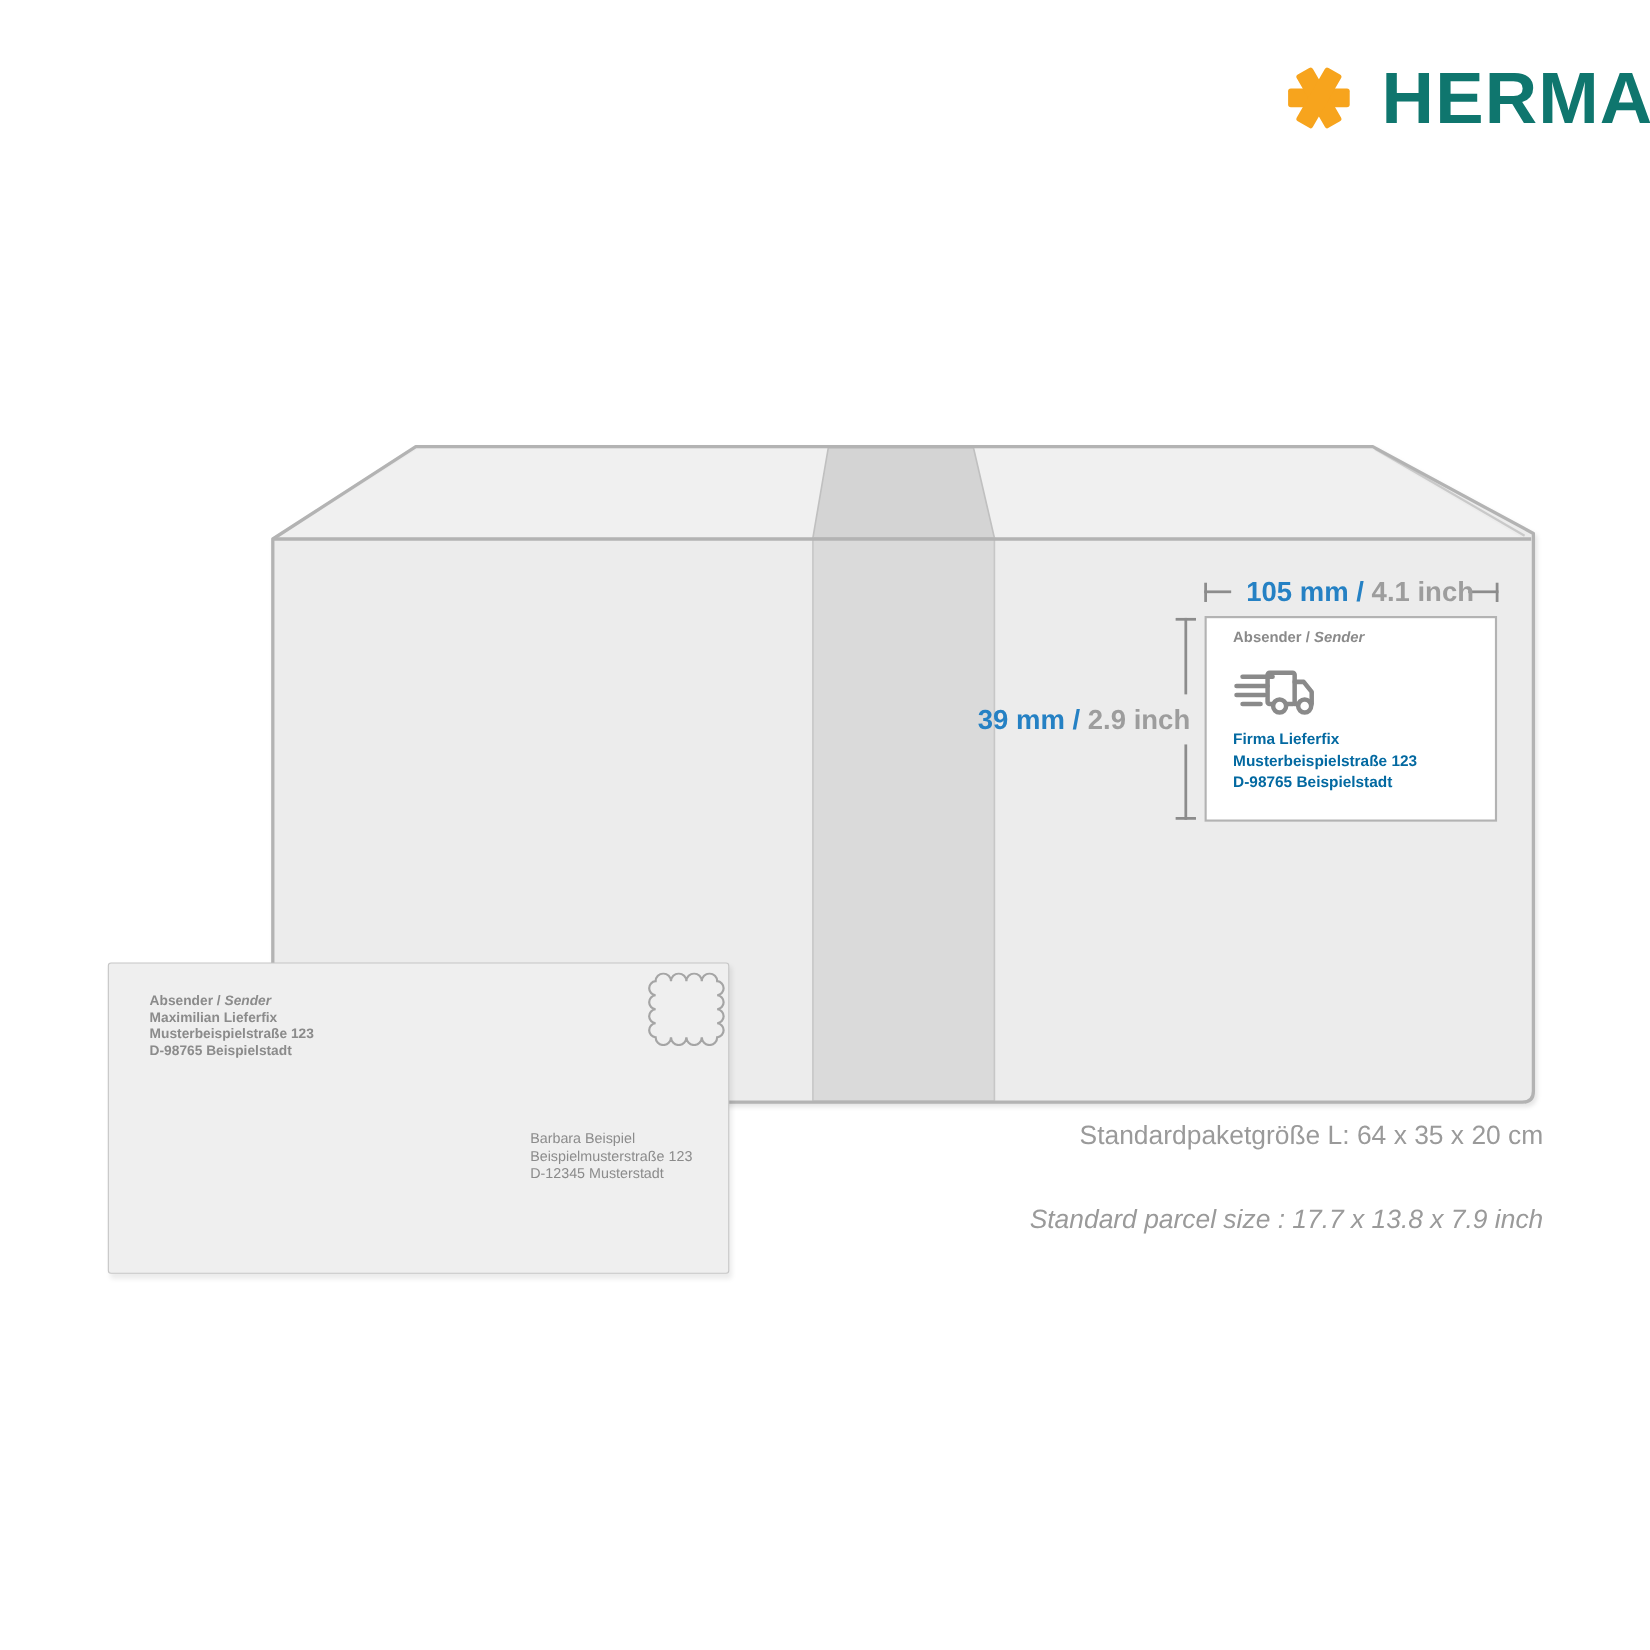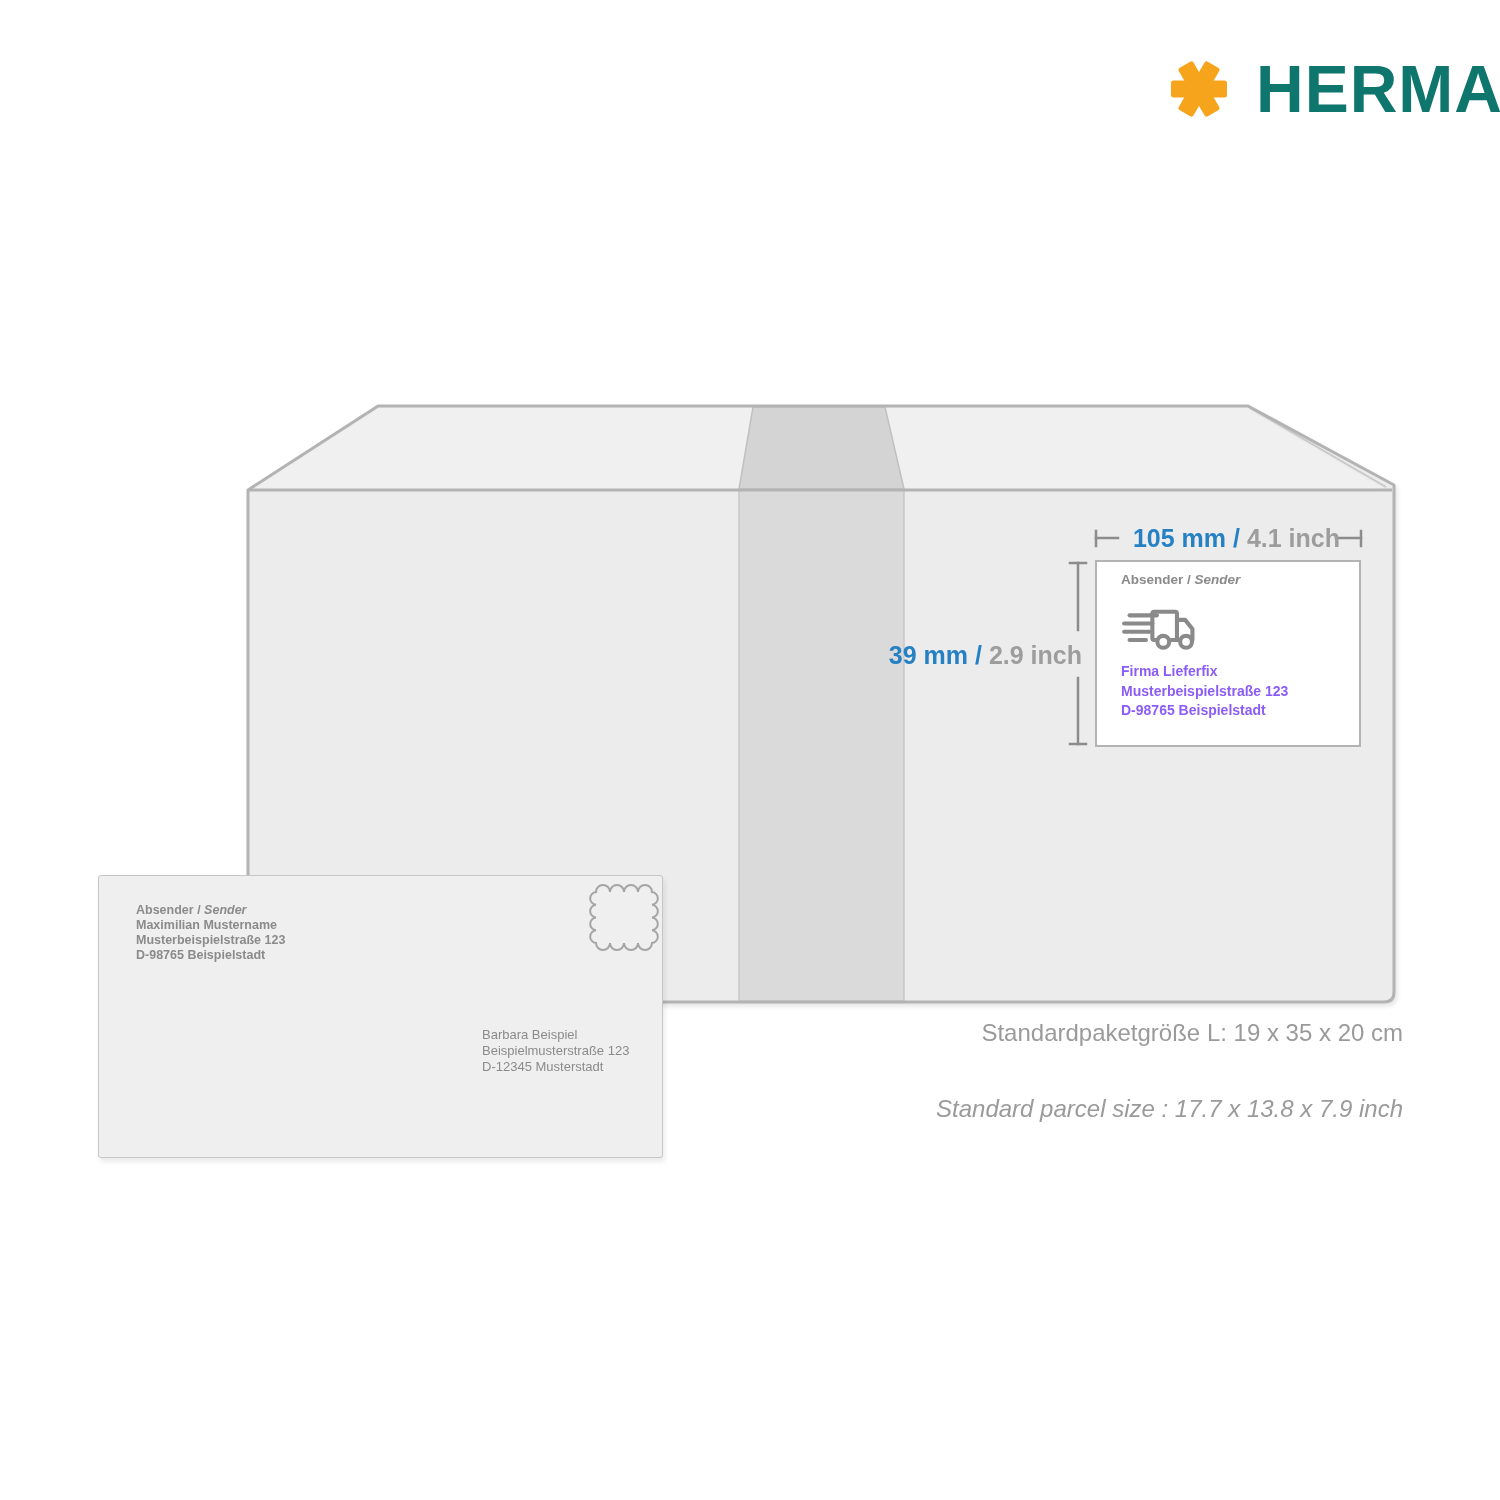--- a/index.html
+++ b/index.html
@@ -21,21 +21,21 @@
   .dim-height{left:856px;top:641px;width:226px;text-align:right;}
 
   
   .parcel-label{
     left:1095px;top:560px;width:266px;height:187px;box-sizing:border-box;
     background:#ffffff;border:2px solid #b3b3b3;
   }
   .label-heading{position:absolute;left:24px;top:10px;font-size:13.5px;font-weight:600;color:#8a8a8a;white-space:nowrap;}
   .label-heading .it{font-style:italic;}
   .truck-wrap{position:absolute;left:18px;top:43px;width:82px;height:48px;}
-  .label-address{position:absolute;left:24px;top:100px;font-size:14px;font-weight:600;color:#8b5cf6;line-height:19.5px;white-space:nowrap;}
+  .label-address{position:absolute;left:24px;top:100px;font-size:14px;font-weight:600;color:#0369a1;line-height:19.5px;white-space:nowrap;}
 
   
   .envelope{
     left:98px;top:875px;width:565px;height:283px;box-sizing:border-box;
     background:#efefef;border:1.5px solid #c6c6c6;border-radius:3px;
     box-shadow:2px 4px 5px rgba(0,0,0,0.08);
   }
   .env-sender{position:absolute;left:37px;top:27px;font-size:12.5px;font-weight:600;color:#8b8b8b;line-height:15px;white-space:nowrap;}
   .env-sender .it{font-style:italic;}
   .env-recipient{position:absolute;left:383px;top:151px;font-size:13px;font-weight:400;color:#8b8b8b;line-height:16px;white-space:nowrap;}
@@ -105,21 +105,21 @@
       <div>D-98765 Beispielstadt</div>
     </div>
   </div>
 
   <div class="abs envelope">
     <div class="env-sender">
       <div>
         <span>Absender /</span>
         <span class="it">Sender</span>
       </div>
-      <div>Maximilian Mustername</div>
+      <div>Maximilian Lieferfix</div>
       <div>Musterbeispielstraße 123</div>
       <div>D-98765 Beispielstadt</div>
     </div>
 
     <div class="stamp-wrap">
       <svg width="72" height="67" viewBox="-8 -8 72 67" fill="none" stroke="#a5a5a5" stroke-width="2">
         <path d="M0,0
                  a7,7 0 0 1 14,0 a7,7 0 0 1 14,0 a7,7 0 0 1 14,0 a7,7 0 0 1 14,0
                  a6.4,6.4 0 0 1 0,12.75 a6.4,6.4 0 0 1 0,12.75 a6.4,6.4 0 0 1 0,12.75 a6.4,6.4 0 0 1 0,12.75
                  a7,7 0 0 1 -14,0 a7,7 0 0 1 -14,0 a7,7 0 0 1 -14,0 a7,7 0 0 1 -14,0
@@ -128,21 +128,21 @@
     </div>
 
     <div class="env-recipient">
       <div>Barbara Beispiel</div>
       <div>Beispielmusterstraße 123</div>
       <div>D-12345 Musterstadt</div>
     </div>
   </div>
 
   <div class="abs caption">
-    <div>Standardpaketgröße L: 19 x 35 x 20 cm</div>
+    <div>Standardpaketgröße L: 64 x 35 x 20 cm</div>
     <div class="it">Standard parcel size : 17.7 x 13.8 x 7.9 inch</div>
   </div>
 
   <div class="logo">
     <svg width="62" height="62" viewBox="-31 -31 62 62">
       <g fill="#f7a41d">
         <rect x="-28" y="-8.5" width="56" height="17" rx="2.5"></rect>
         <rect x="-28" y="-8.5" width="56" height="17" rx="2.5" transform="rotate(60)"></rect>
         <rect x="-28" y="-8.5" width="56" height="17" rx="2.5" transform="rotate(120)"></rect>
       </g>

